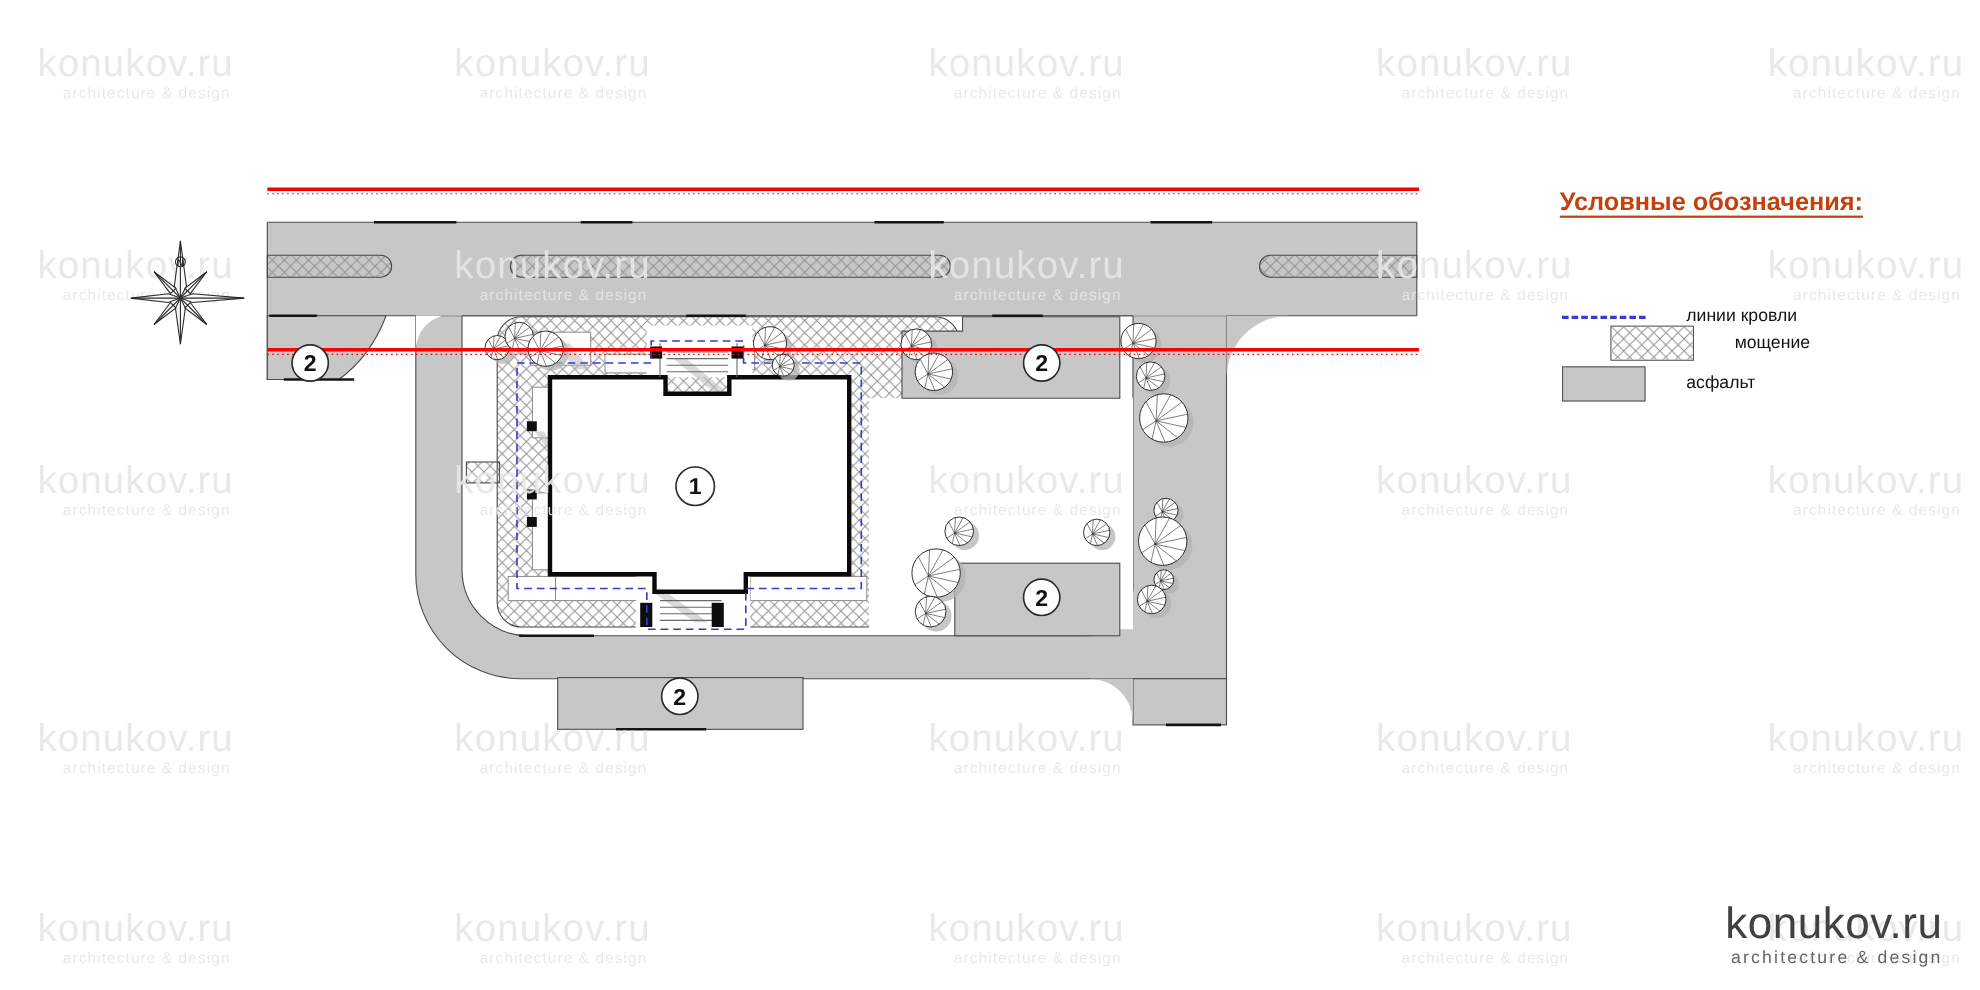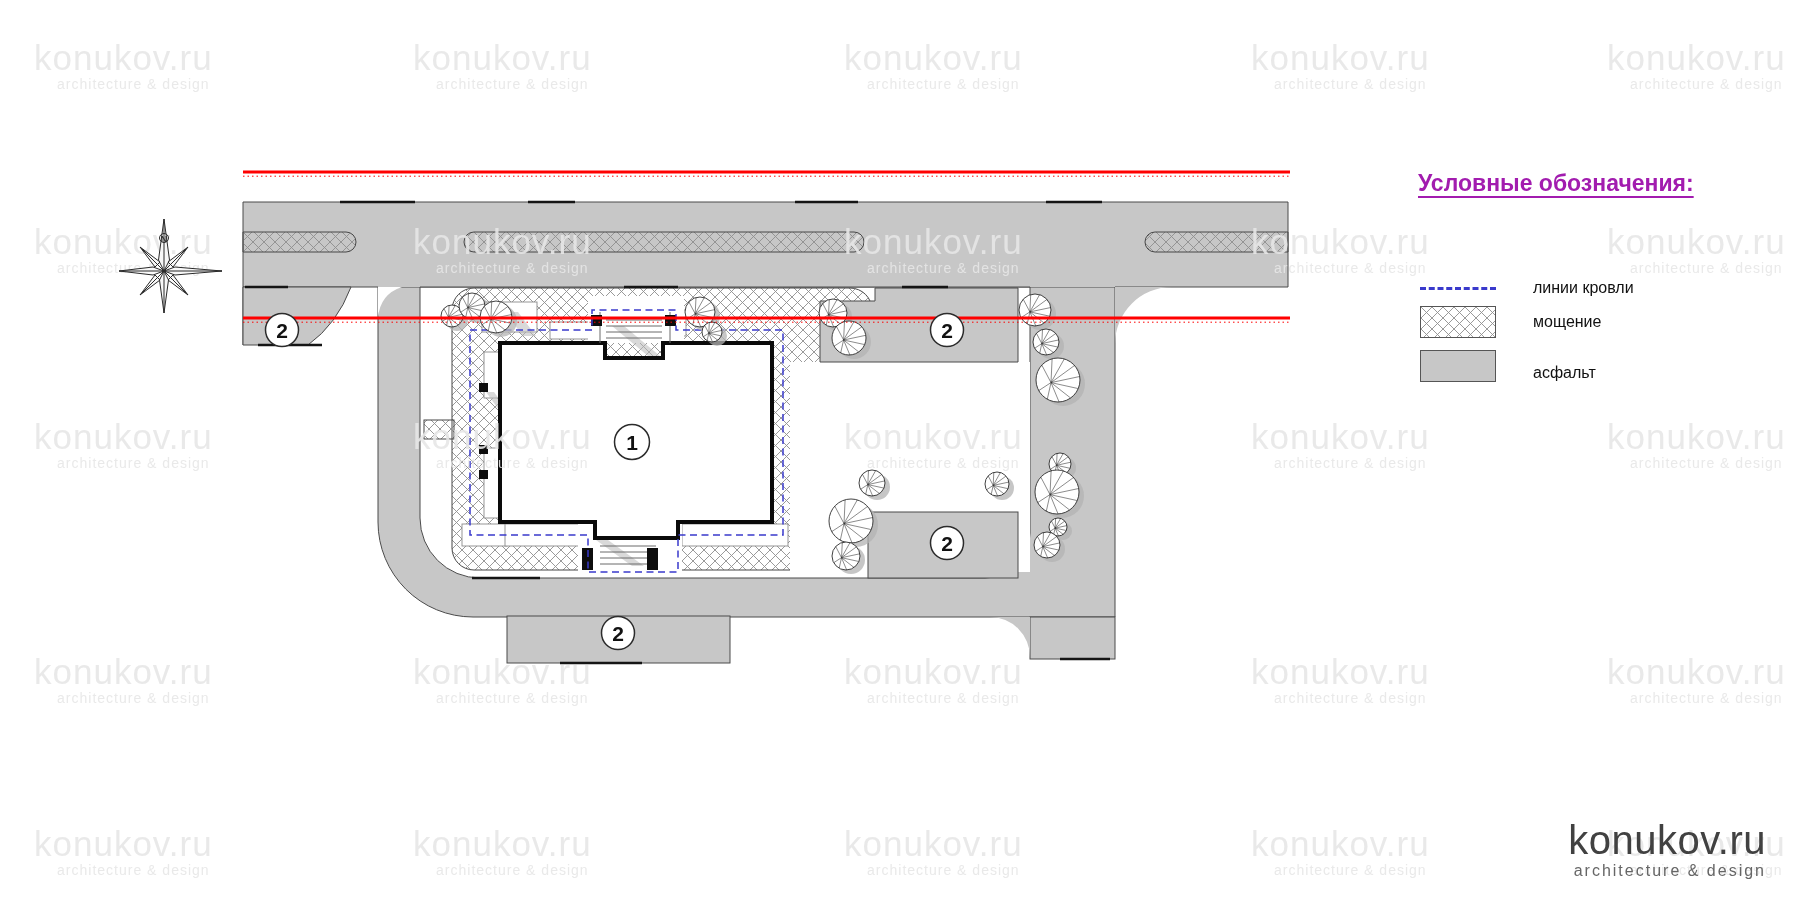--- a/index.html
+++ b/index.html
@@ -9,21 +9,21 @@
   .compass-svg{position:absolute;left:100px;top:205px;z-index:6;}
 
   
   .wm-layer{position:absolute;left:0;top:0;width:100%;height:100%;z-index:3;pointer-events:none;}
   .wm{position:absolute;color:#e7e7e7;opacity:.9;line-height:1;white-space:nowrap;}
   .wm .wm1{font-size:35px;letter-spacing:1px;}
   .wm .wm2{font-size:14px;text-align:right;letter-spacing:1px;padding-right:3px;margin-top:2px;}
 
   
   .legend{position:absolute;left:1418px;top:170px;z-index:5;width:360px;}
-  .legend-title{font-size:23px;font-weight:bold;color:#a21caf;text-decoration:underline;
+  .legend-title{font-size:23px;font-weight:bold;color:#c2410c;text-decoration:underline;
                 text-underline-offset:5px;white-space:nowrap;}
   .legend-row{position:absolute;left:2px;display:flex;align-items:center;height:32px;}
   .legend-swatch{width:76px;flex:0 0 76px;display:flex;align-items:center;justify-content:center;}
   .legend-label{margin-left:37px;font-size:16px;color:#111;white-space:nowrap;}
   .sw-red{width:76px;height:4px;background:var(--red-line,#f00);}
   .sw-dash{width:76px;height:0;border-top:3px dashed var(--roof-overhang,#33c);}
   .sw-solid{width:74px;height:30px;background:var(--asphalt,#c7c7c7);border:1px solid #555;}
   .sw-hatch{border:1px solid #555;line-height:0;}
 
   
@@ -403,30 +403,30 @@
     <div class="legend-title">Условные обозначения:</div>
 
 
     <div class="legend-row" style="top:102px;">
       <div class="legend-swatch">
           <div class="sw-dash"></div>
         </div>
       <div class="legend-label">линии кровли</div>
     </div>
 
-    <div class="legend-row" style="top:136px;">
+    <div class="legend-row" style="top:126px;margin-left:44px;">
       <div class="legend-swatch">
         <svg class="sw-hatch" width="74" height="30">
             <rect x="0" y="0" width="74" height="30" fill="url(#hatch)"></rect>
           </svg>
       </div>
       <div class="legend-label">мощение</div>
     </div>
 
-    <div class="legend-row" style="top:180px;align-items:flex-end;">
+    <div class="legend-row" style="top:163px;">
       <div class="legend-swatch">
           <div class="sw-solid"></div>
         </div>
       <div class="legend-label">асфальт</div>
     </div>
   </div>
 
   <div class="logo">
     <div class="logo-main">konukov.ru</div>
     <div class="logo-sub">architecture &amp; design</div>

